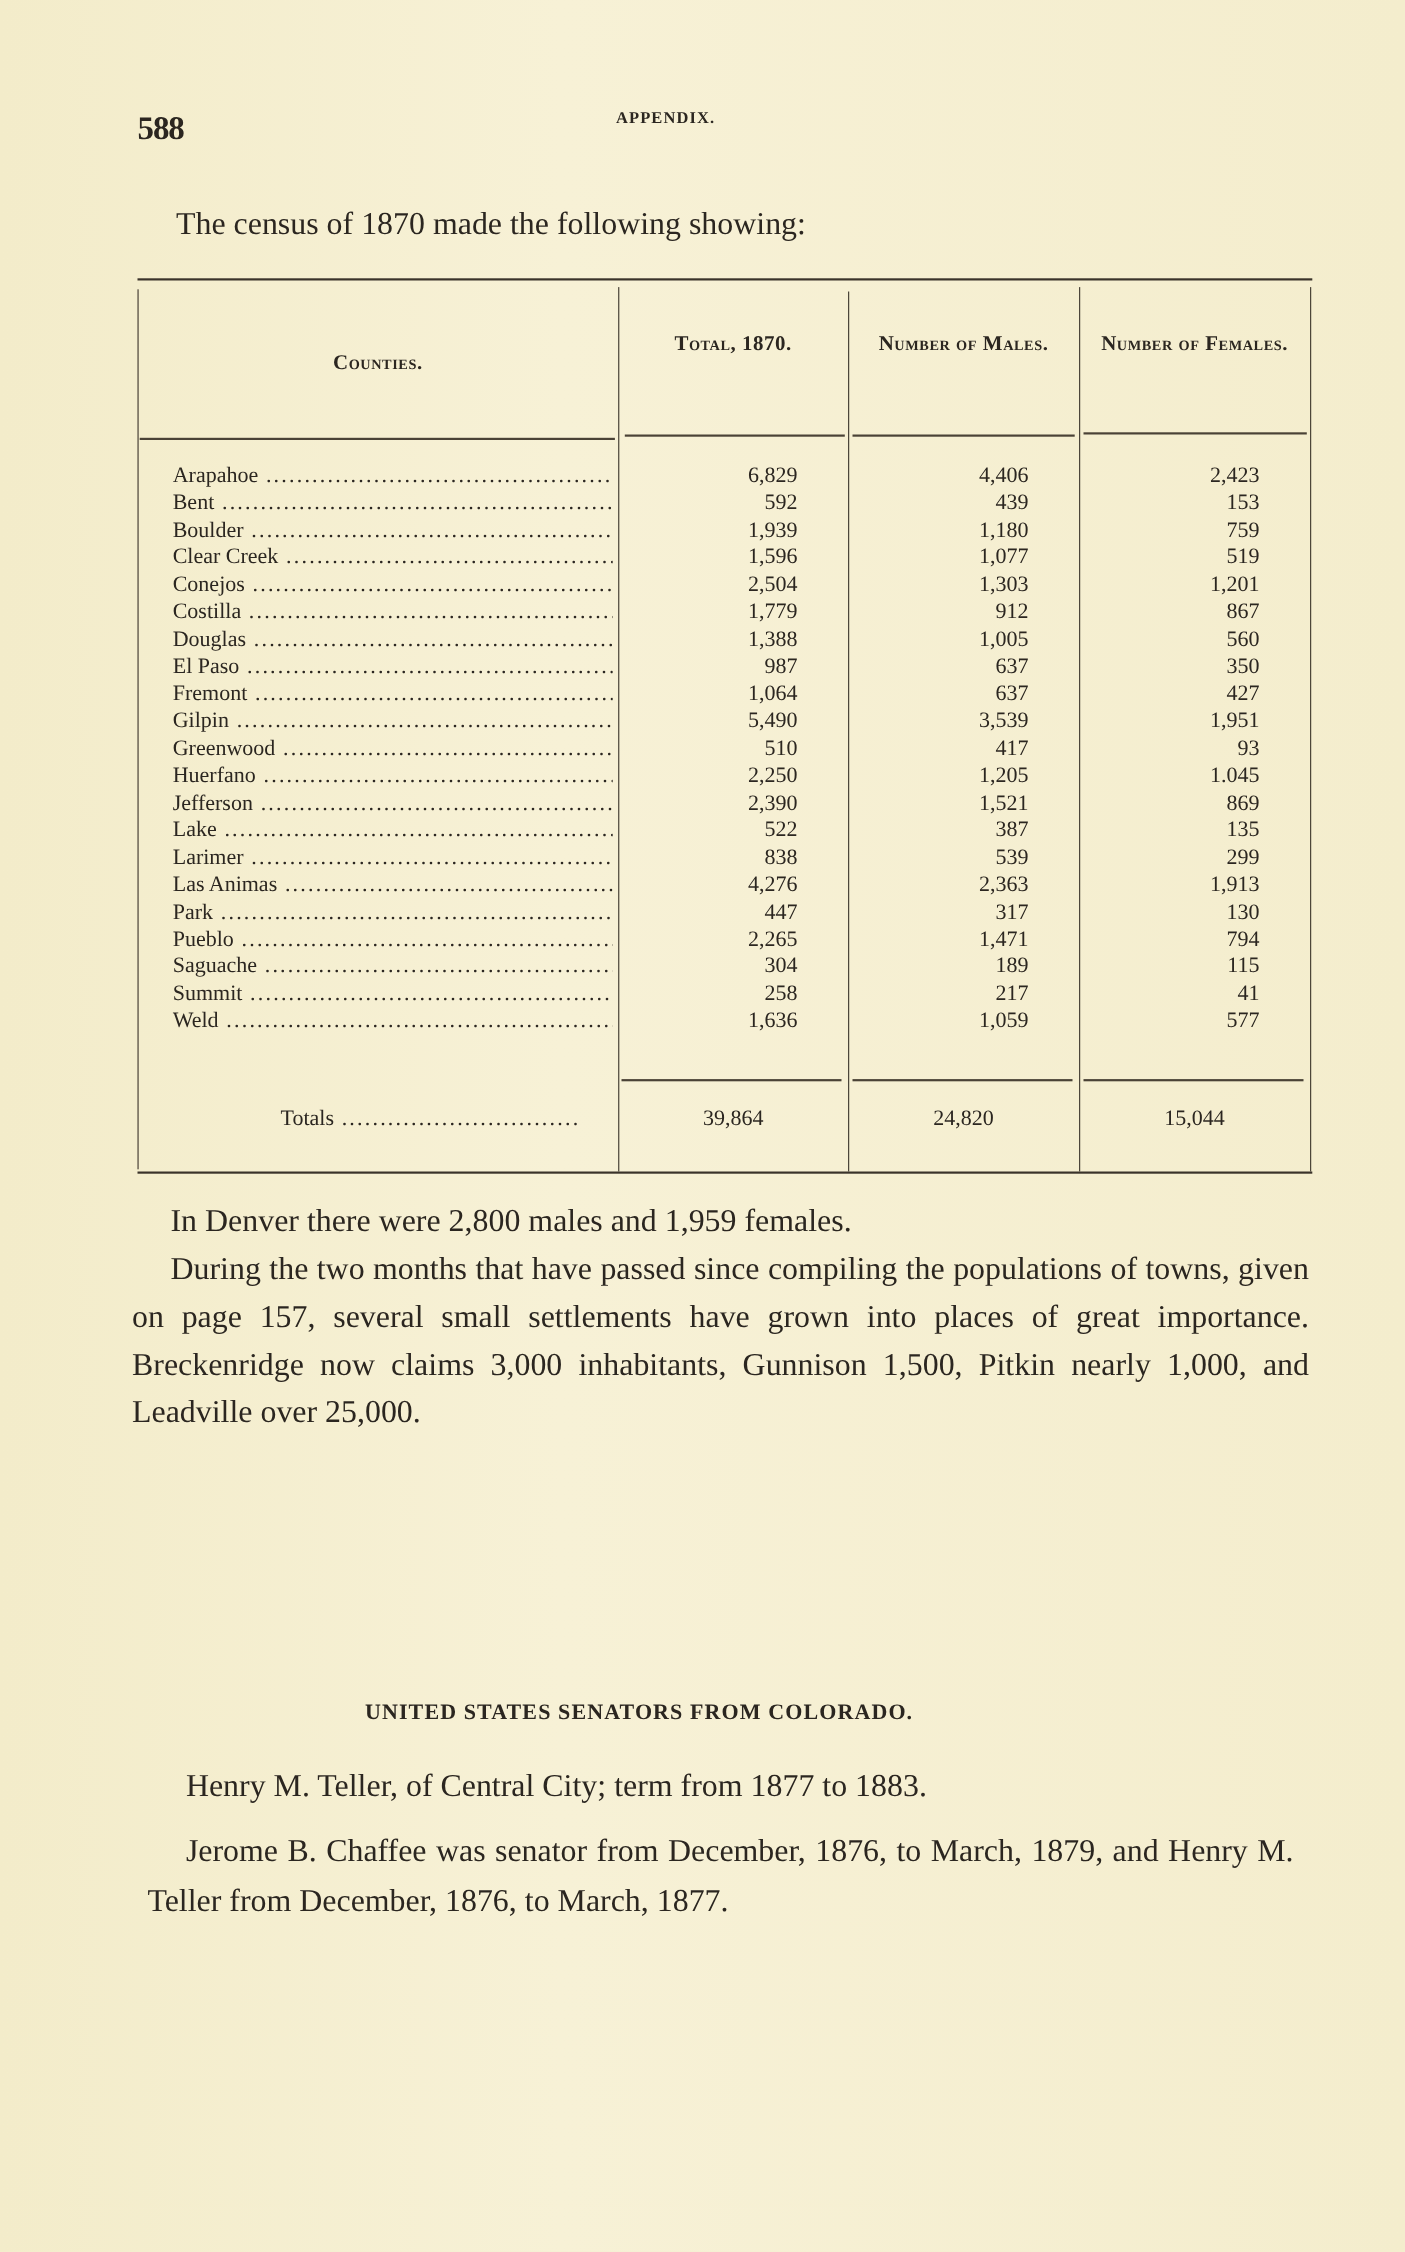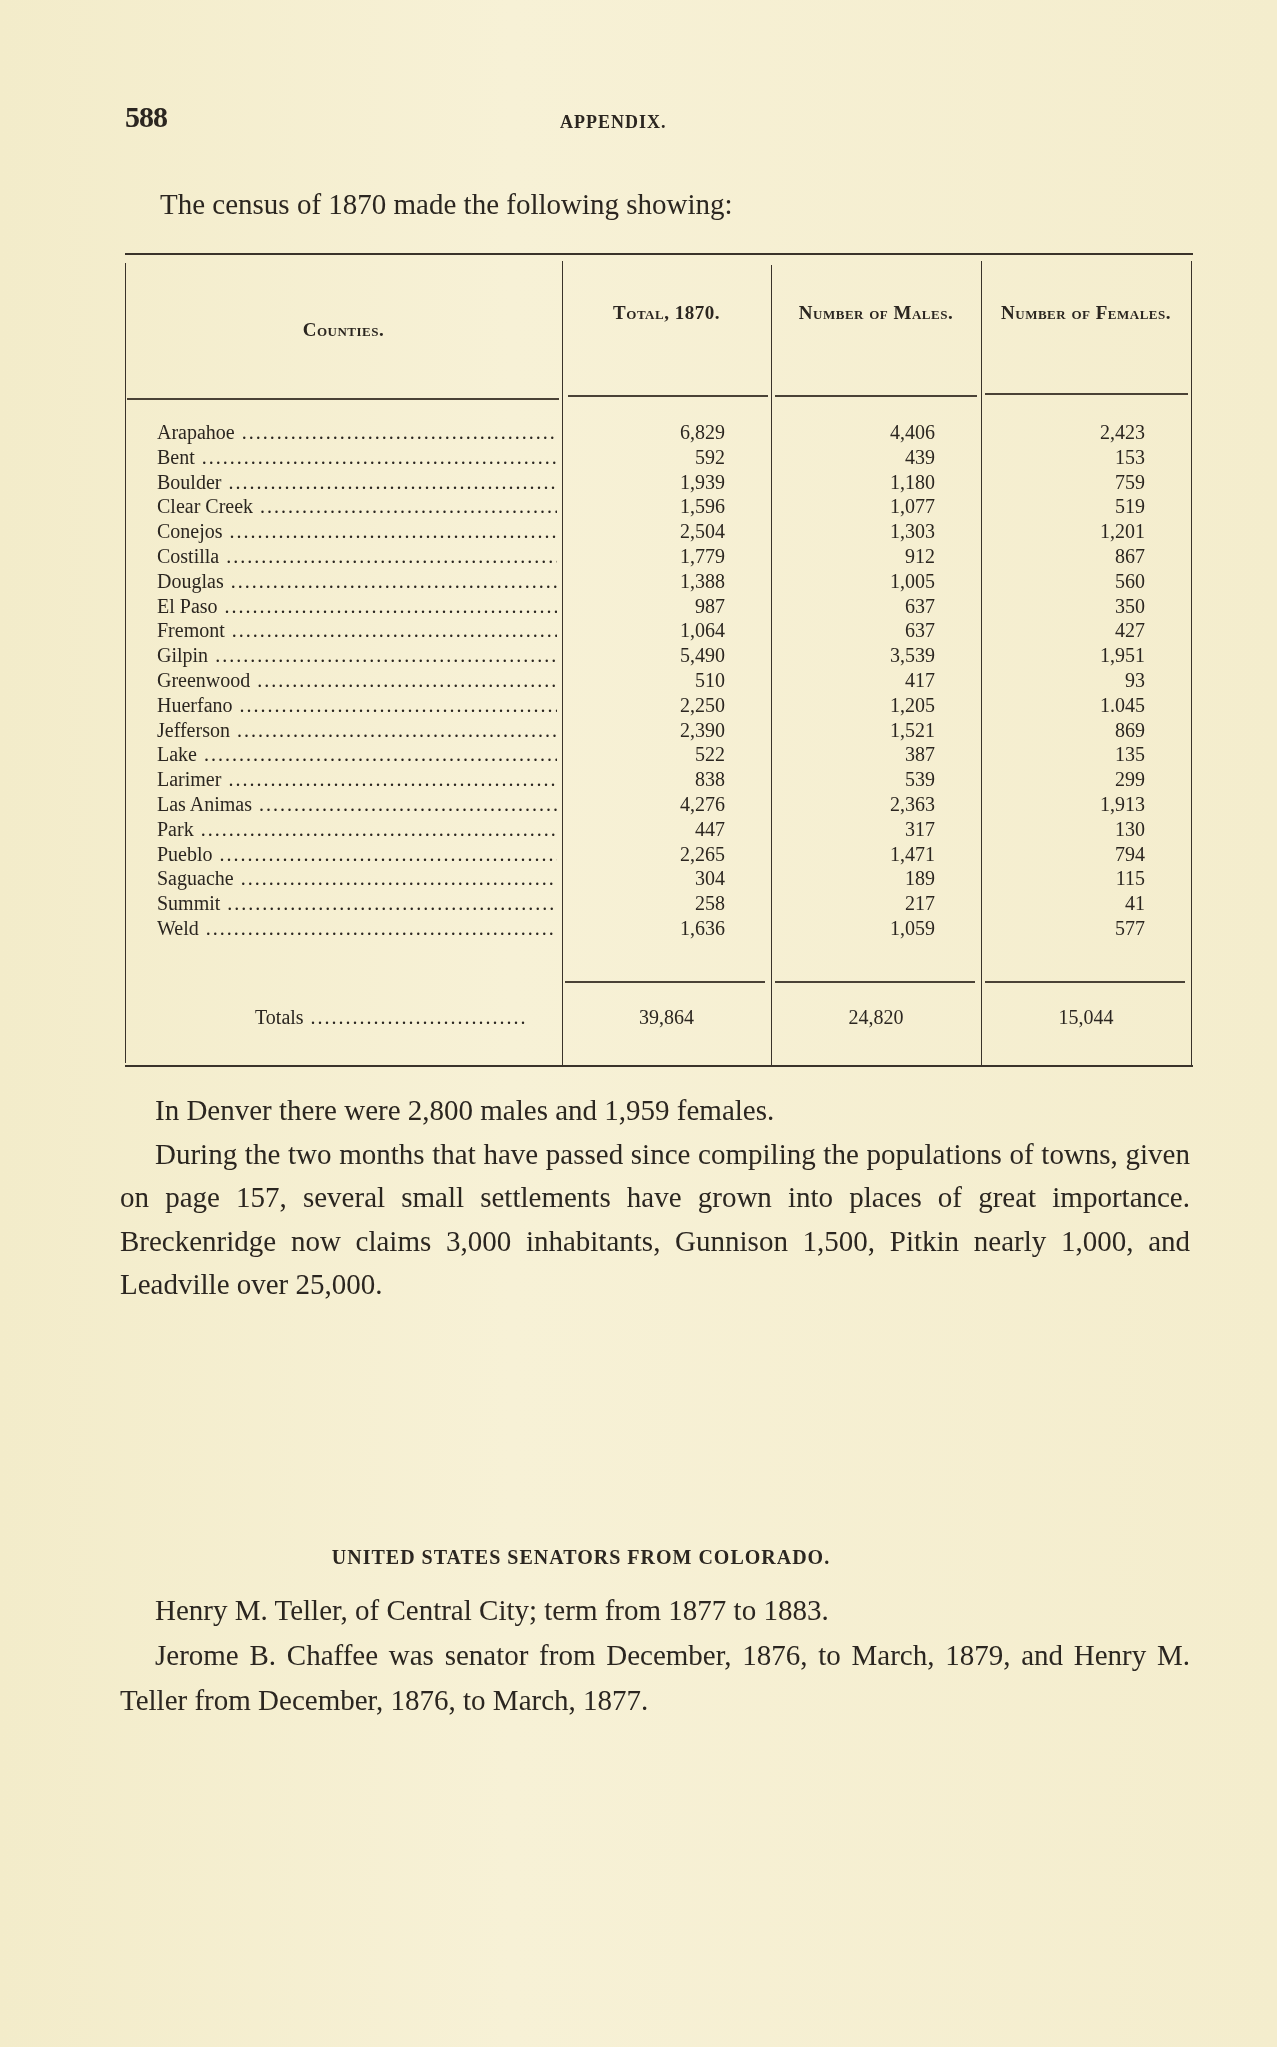--- a/index.html
+++ b/index.html
@@ -8,21 +8,21 @@
     background: #f5efd0;
     background-image: linear-gradient(90deg, #f3ecca 0%, #f7f1d6 40%, #f4edcd 100%);
     font-family: "Liberation Serif", "DejaVu Serif", serif;
     color: #2b2620;
     position: relative;
     overflow: hidden;
   }
   .page { position: absolute; left: 0; top: 0; width: 1277px; height: 2047px; }
   .running-head { position: absolute; top: 100px; left: 125px; width: 1060px; height: 40px; }
   .page-number { position: absolute; left: 0; top: 0; font-size: 30px; font-weight: bold; letter-spacing: -1px; }
-  .running-title { position: absolute; left: 435px; top: 12px; font-size: 18px; font-weight: bold; letter-spacing: 1px; }
+  .running-title { position: absolute; left: 435px; top: 0; font-size: 15px; font-weight: bold; letter-spacing: 1px; }
   .intro { position: absolute; top: 188px; left: 160px; font-size: 29px; }
 
   .census-table { position: absolute; left: 125px; top: 253px; width: 1068px; height: 804px; }
   .tbl-topline { position: absolute; left: 0; top: 0; width: 1068px; border-top: 2px solid #3a332a; }
   .vline { position: absolute; border-left: 1.5px solid #3a332a; }
   .hline { position: absolute; border-top: 2px solid #4a4236; }
   .hdr { position: absolute; text-align: center; font-variant: small-caps; font-size: 19px; line-height: 20px; font-weight: bold; letter-spacing: 0.5px; }
   .rows { position: absolute; top: 167px; left: 0; width: 1068px; }
   .row { position: absolute; left: 0; width: 1068px; height: 24px; font-size: 20px; line-height: 24px; }
   .row .county { position: absolute; left: 32px; width: 400px; overflow: hidden; white-space: nowrap; text-align: right; }
@@ -31,21 +31,21 @@
   .c-total { left: 470px; width: 235px; }
   .totals-row { position: absolute; top: 753px; left: 0; width: 1068px; font-size: 20px; }
   .totals-label { position: absolute; left: 130px; width: 300px; white-space: nowrap; overflow: hidden; }
   .totals-label::after { content: " ..............................."; letter-spacing: 2px; }
   .tbl-bottomline { position: absolute; left: 0; top: 812px; width: 1068px; border-top: 2px solid #3a332a; }
 
   .body-text { position: absolute; left: 120px; top: 1089px; width: 1070px; font-size: 29px; line-height: 43.5px; text-align: justify; }
   .body-text p { margin: 0; text-indent: 35px; }
   .section-head { position: absolute; top: 1546px; left: 0; width: 1277px; text-align: center; font-size: 20px; font-weight: bold; letter-spacing: 1px; padding-left: 120px; box-sizing: border-box; padding-right: 235px;}
   .senators { position: absolute; left: 120px; top: 1588px; width: 1070px; font-size: 29px; line-height: 45px; text-align: justify; }
-  .senators p { margin: 0; text-indent: 35px; }
+  .senators p { margin: 14px; text-indent: 35px; }
 </style>
 </head>
 <body>
 
 <div class="page">
   <div class="running-head">
     <span class="page-number">588</span>
     <span class="running-title">APPENDIX.</span>
   </div>
 

